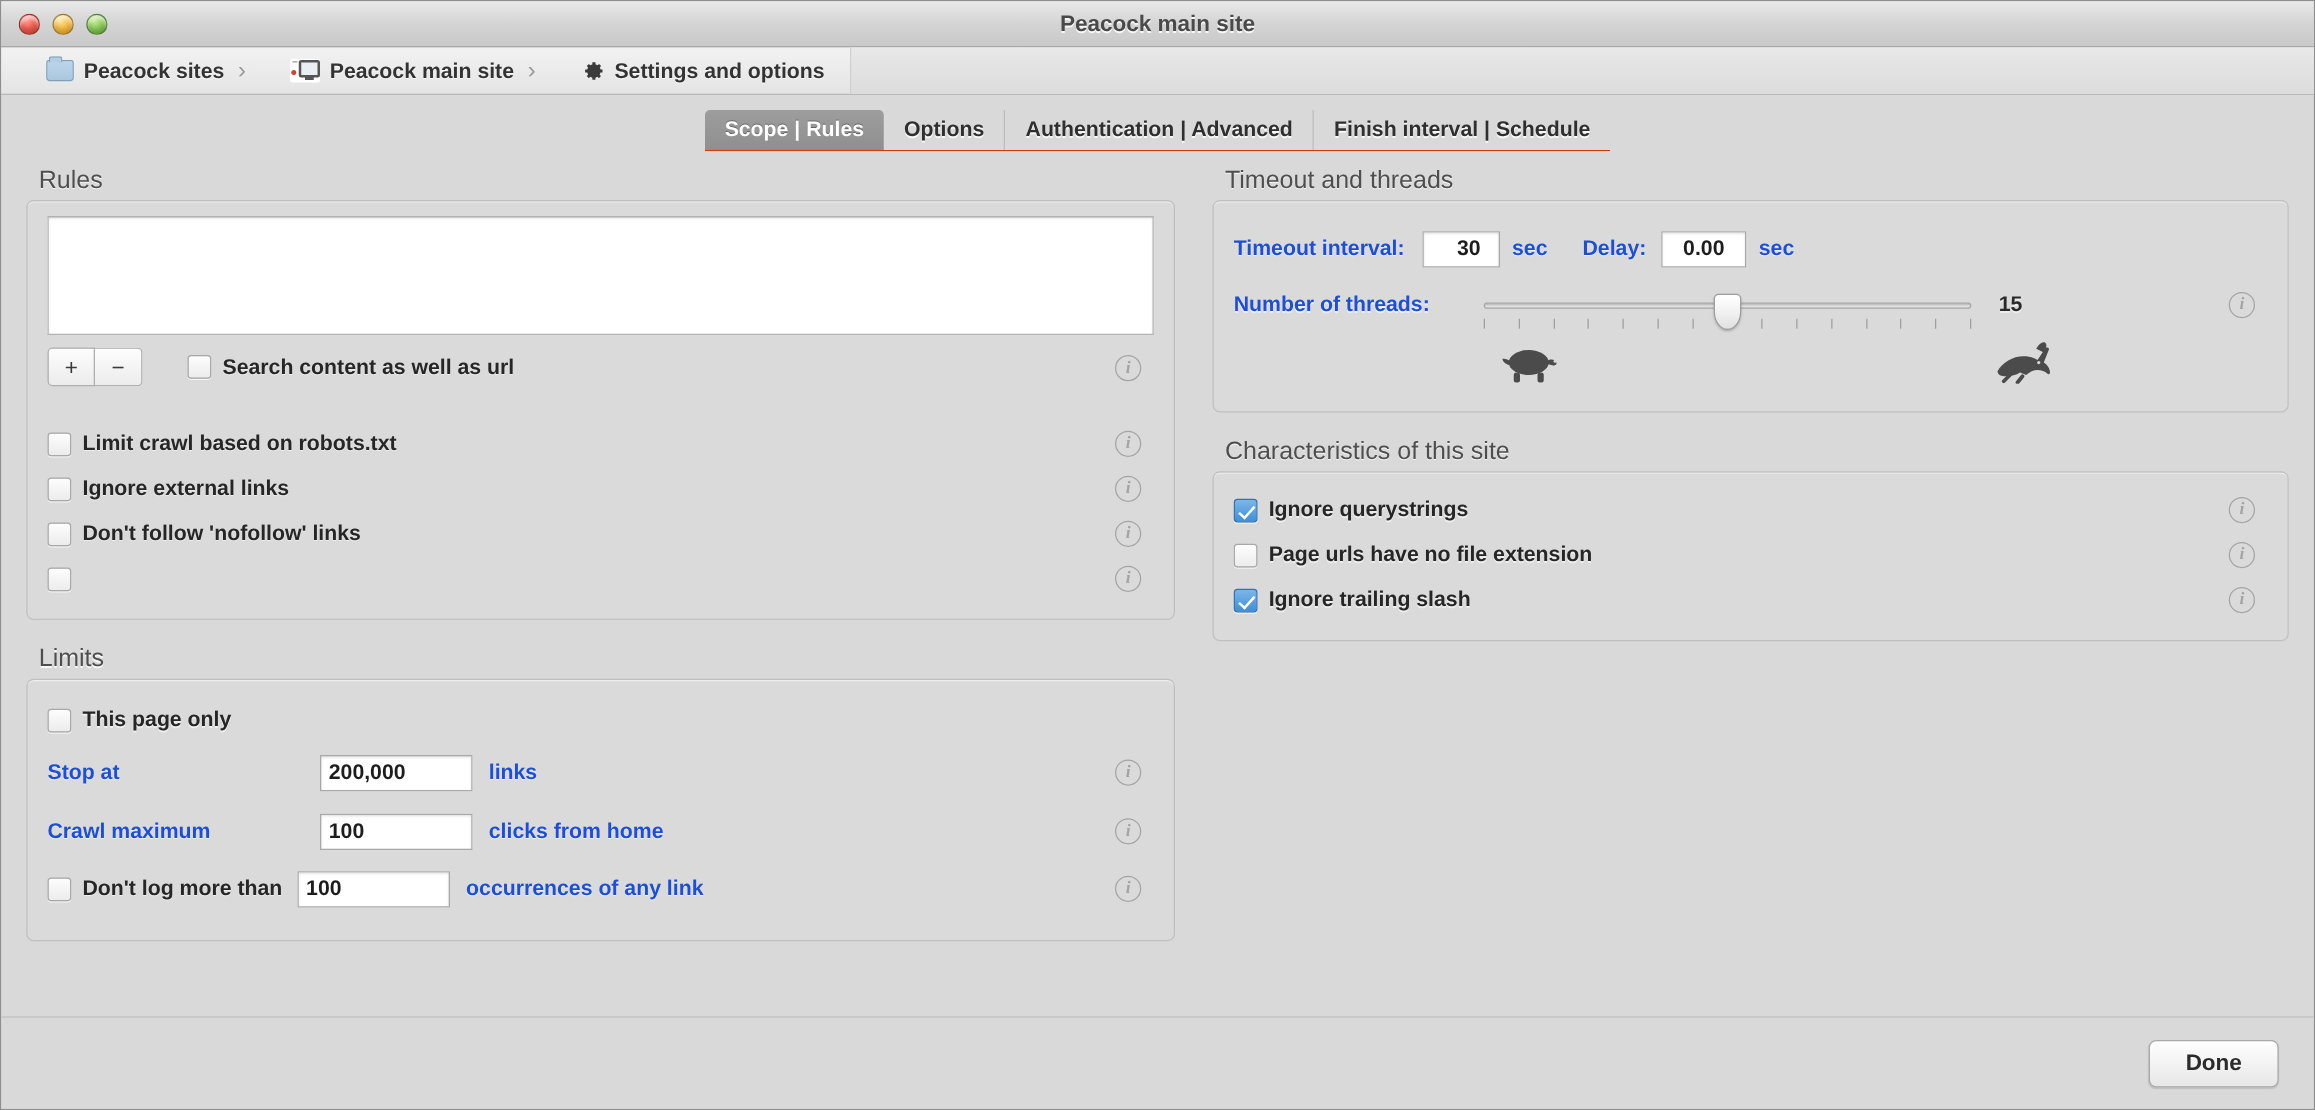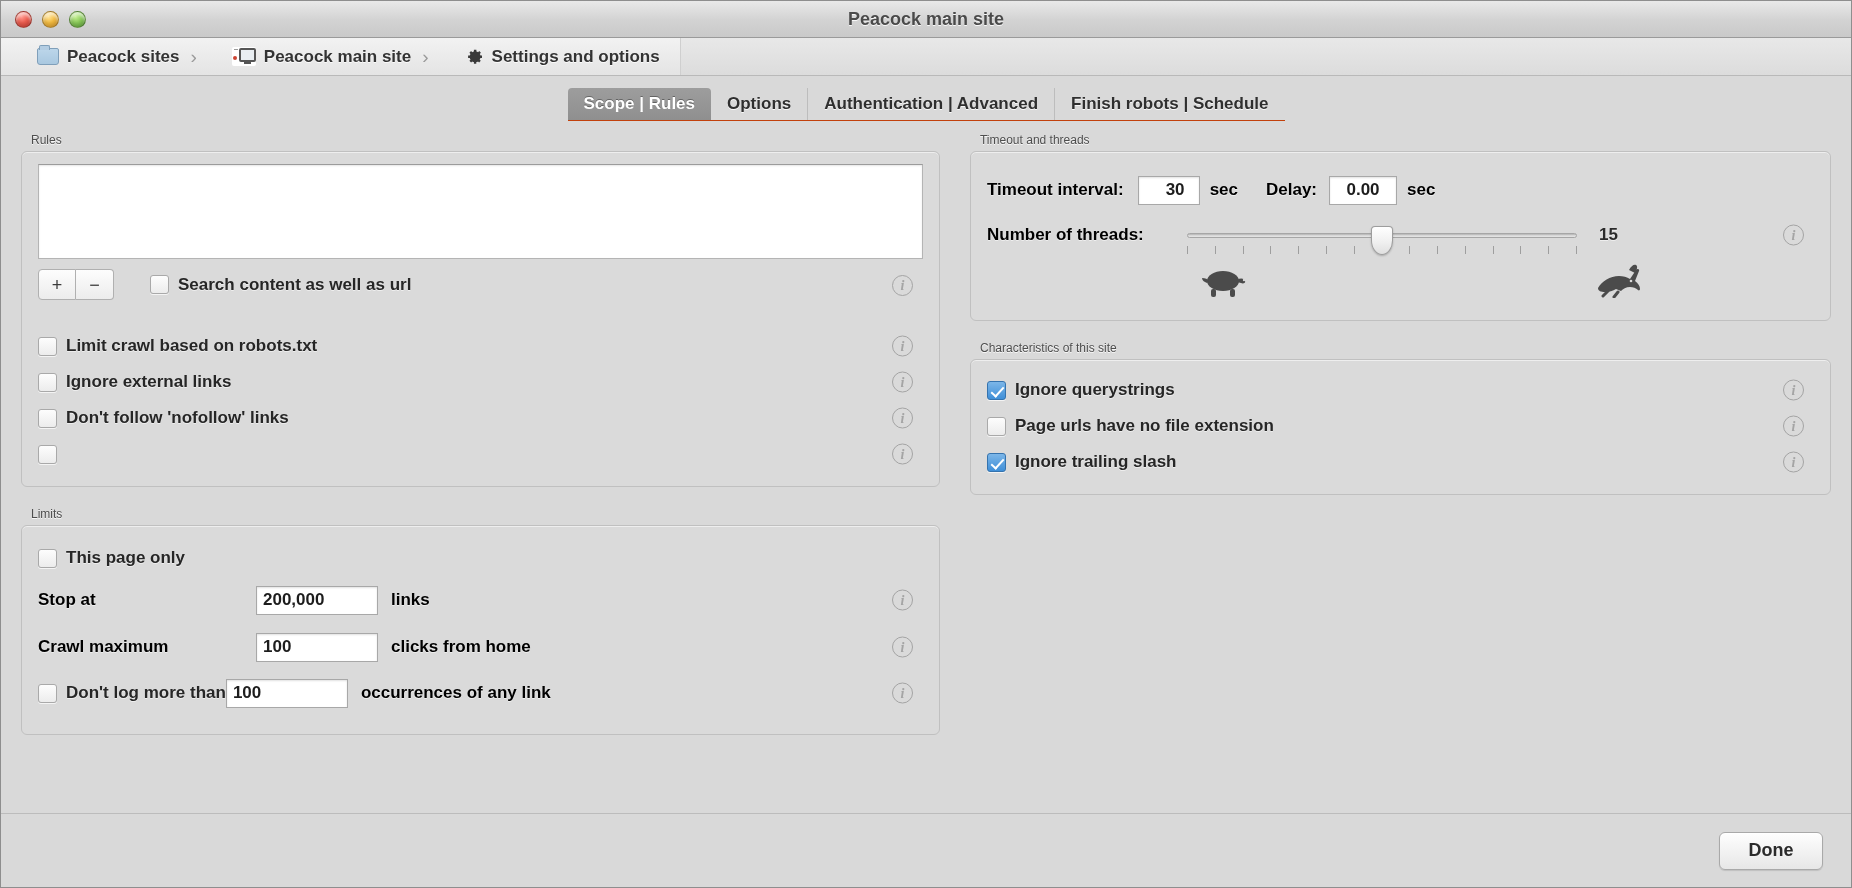--- a/index.html
+++ b/index.html
@@ -140,21 +140,21 @@
     display: flex; gap: 30px;
     background: #d9d9d9;
   }
   .col { display: flex; flex-direction: column; }
   .col-left  { width: 920px; }
   .col-right { width: 862px; }
 
   
   .group { margin-bottom: 20px; }
   .group-title {
-    font-size: 12px; color: #4e4e4e; margin: 0 0 4px 10px;
+    font-size: 20px; color: #4e4e4e; margin: 0 0 4px 10px;
     text-shadow: 0 1px 0 rgba(255,255,255,.8);
   }
   .group-body {
     border: 1px solid #c0c0c0;
     border-radius: 6px;
     background: #dadada;
     box-shadow: inset 0 1px 0 rgba(255,255,255,.55);
     padding: 12px 16px 14px 16px;
     position: relative;
   }
@@ -203,21 +203,21 @@
     left: 6px; top: 2px; width: 5px; height: 11px;
     border: solid #fff; border-width: 0 2.6px 2.6px 0;
     transform: rotate(42deg);
   }
   .cb-label {
     font-size: 17px; font-weight: bold; color: #262626;
     margin-left: 9px; white-space: nowrap;
     text-shadow: 0 1px 0 rgba(255,255,255,.55);
   }
   .plain-label {
-    font-size: 17px; font-weight: bold; color: #000000;
+    font-size: 17px; font-weight: bold; color: #1d4ed8;
     text-shadow: 0 1px 0 rgba(255,255,255,.55);
     white-space: nowrap;
   }
 
   
   .tf {
     background: #fff; border: 1px solid #a8a8a8;
     box-shadow: inset 0 1px 2px rgba(0,0,0,.12);
     height: 29px; line-height: 27px;
     padding: 0 6px;
@@ -334,21 +334,21 @@
       <div class="tab active">
         <span>Scope | Rules</span>
       </div>
       <div class="tab">
         <span>Options</span>
       </div>
       <div class="tab">
         <span>Authentication | Advanced</span>
       </div>
       <div class="tab">
-        <span>Finish robots | Schedule</span>
+        <span>Finish interval | Schedule</span>
       </div>
     </div>
   </div>
 
   <div id="content">
 
     <div class="col col-left">
 
       <div class="group">
         <div class="group-title">Rules</div>
@@ -410,21 +410,21 @@
 
           <div class="row" style="height:46px;">
             <span class="plain-label" style="width:218px;">Crawl maximum</span>
             <input class="tf w-wide" type="text" value="100" style="">
             <span class="plain-label" style="margin-left:13px;">clicks from home</span>
             <span class="info info-right">i</span>
           </div>
 
           <div class="row" style="height:46px;">
             <div class="cb"></div>
-            <span class="cb-label" style="margin-right:0;">Don't log more than</span>
+            <span class="cb-label" style="margin-right:12px;">Don't log more than</span>
             <input class="tf w-wide" type="text" value="100" style="">
             <span class="plain-label" style="margin-left:13px;">occurrences of any link</span>
             <span class="info info-right">i</span>
           </div>
 
         </div>
       </div>
 
     </div>
 

